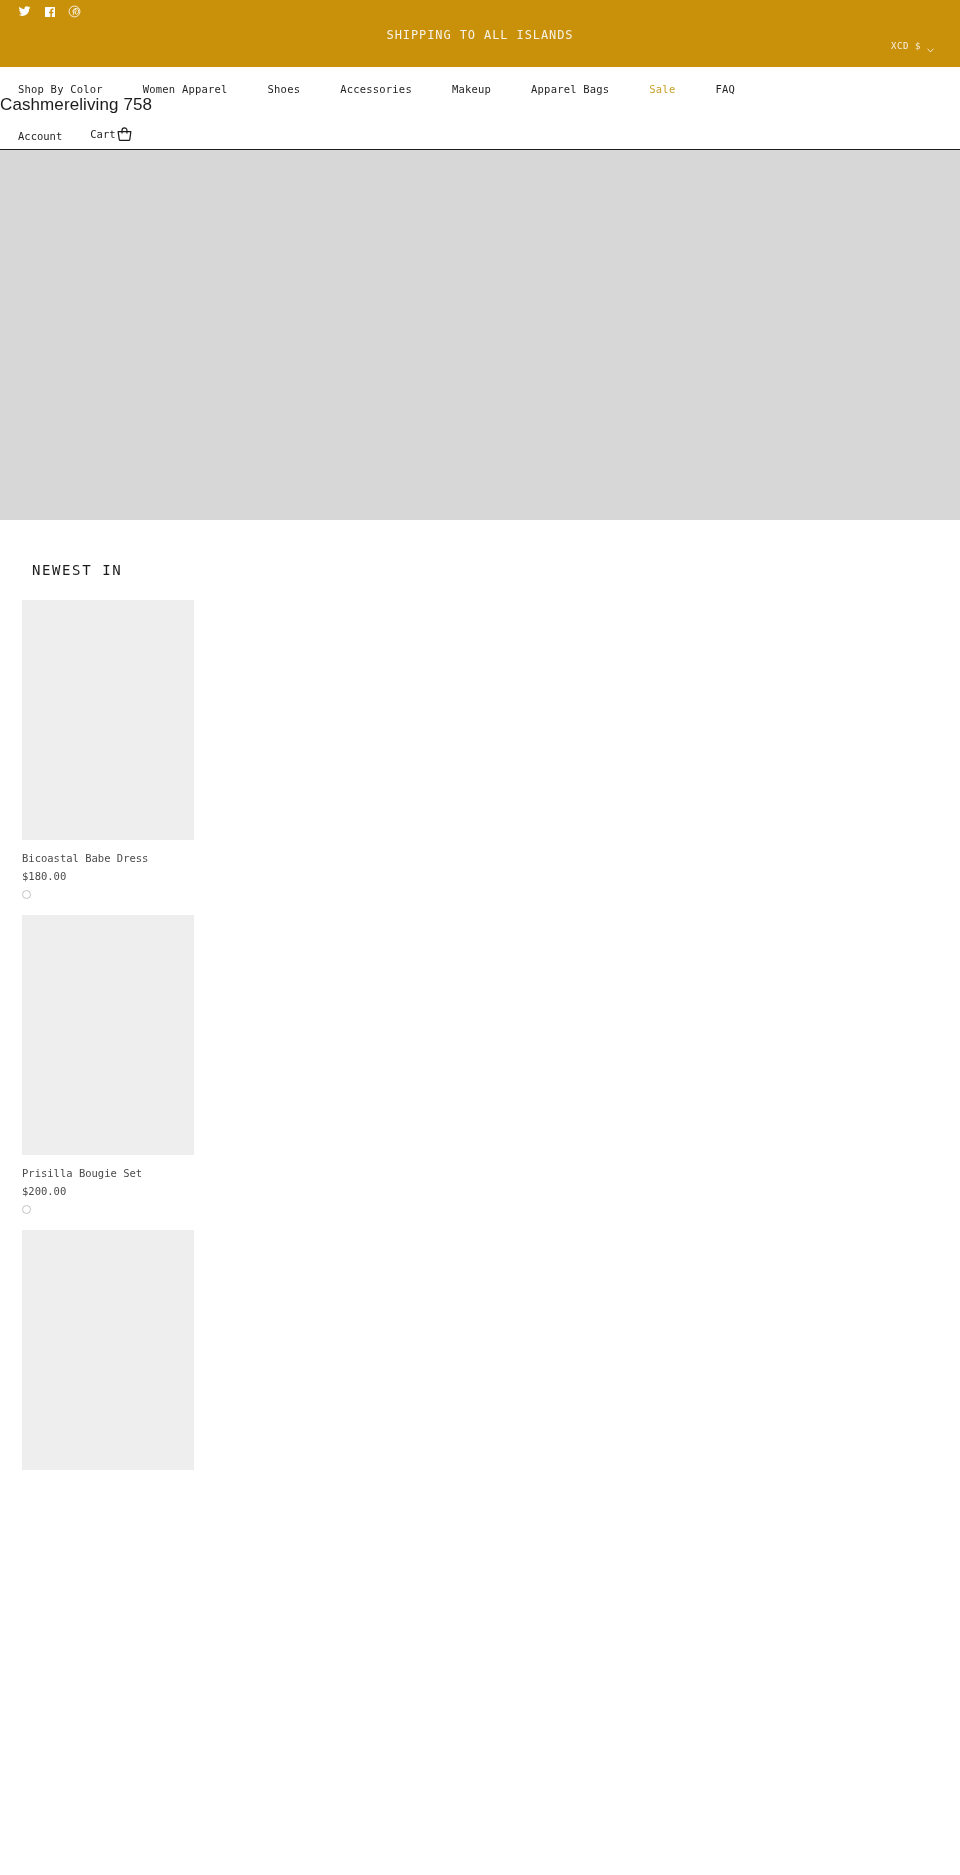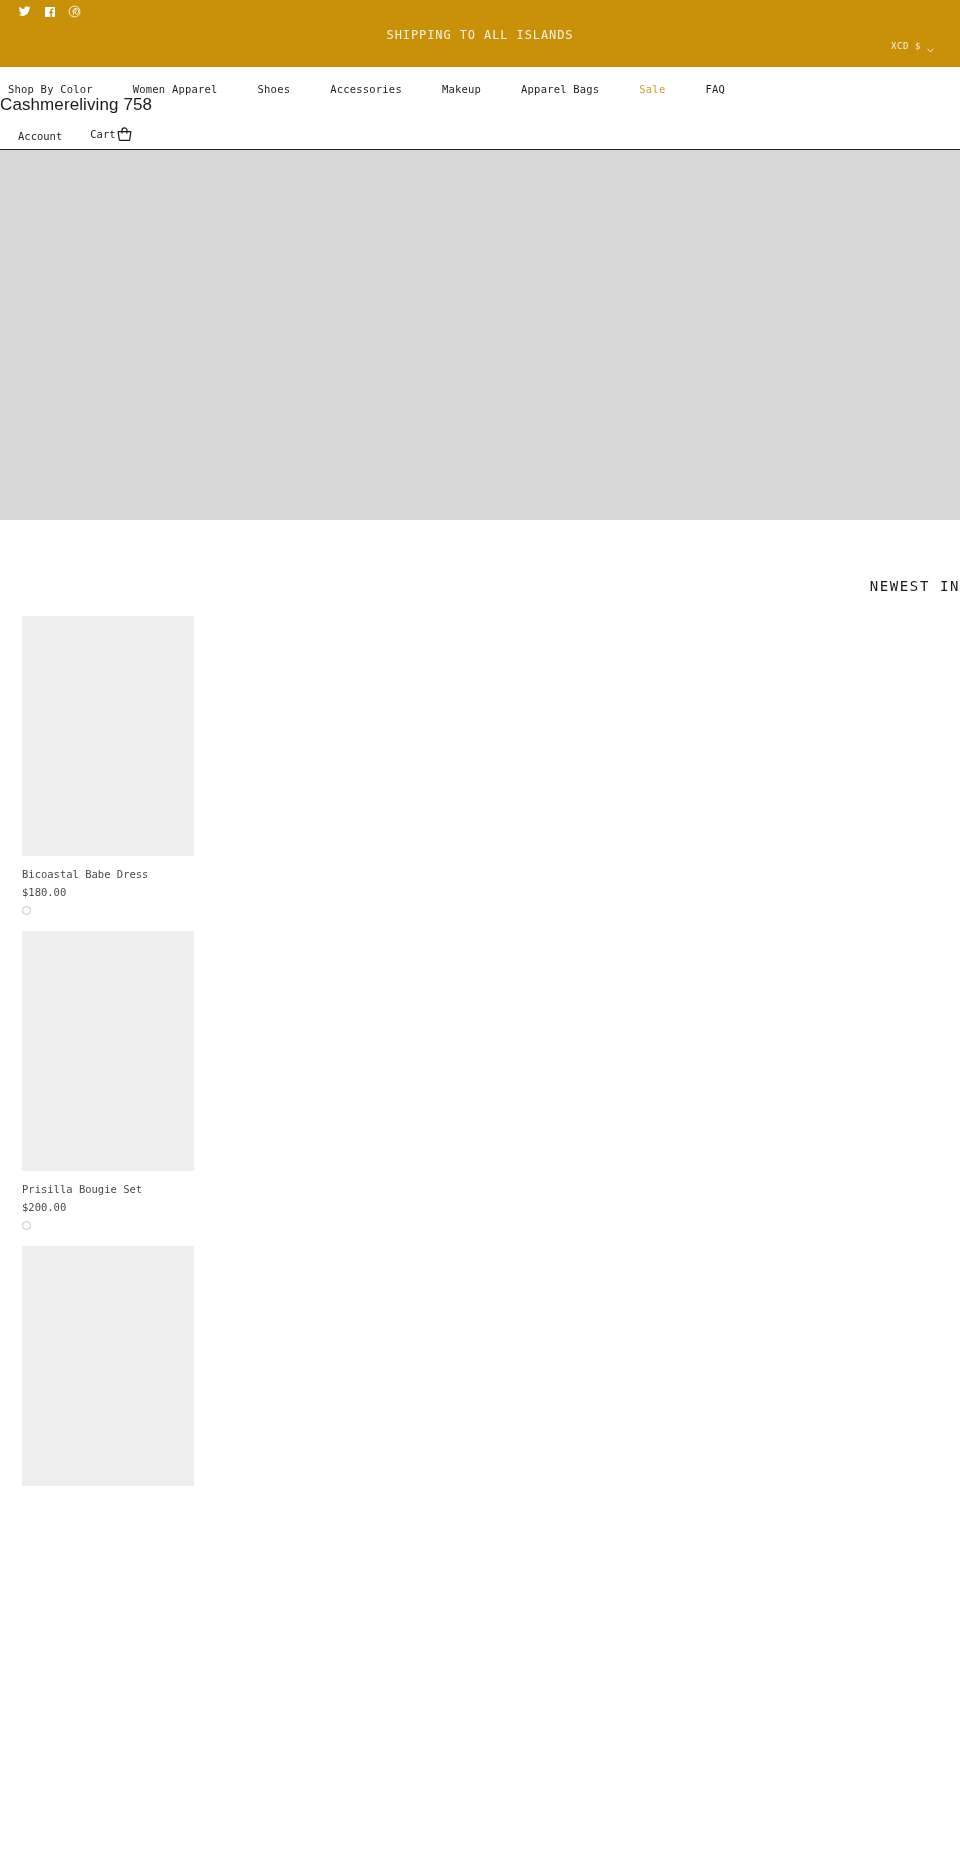--- a/index.html
+++ b/index.html
@@ -67,21 +67,21 @@
   header.site-header {
     background: #ffffff;
     border-bottom: 1px solid #1c1c1c;
     position: relative;
     height: 83px;
     width: 100%;
   }
   .nav-primary {
     position: absolute;
     top: 12px;
-    left: 8px;
+    left: 18px;
     display: flex;
     align-items: flex-end;
   }
   .nav-primary a {
     font-size: 10.5px;
     color: #1f1f1f;
     text-decoration: none;
     letter-spacing: 0.2px;
     padding: 4px 0;
     margin-right: 40px;
@@ -128,25 +128,25 @@
 
   
   .hero {
     width: 100%;
     height: 370px;
     background: #d7d7d7;
   }
 
   
   .section-heading {
-    text-align: right;
+    text-align: left;
     font-size: 14px;
     letter-spacing: 1.6px;
     color: #1c1c1c;
-    padding-top: 58px;
+    padding-top: 42px;
     padding-bottom: 10px;
     font-weight: 400;
     margin-left: 32px;
   }
 
   
   .product-grid {
     padding: 12px 0 0 0;
     width: 100%;
   }

